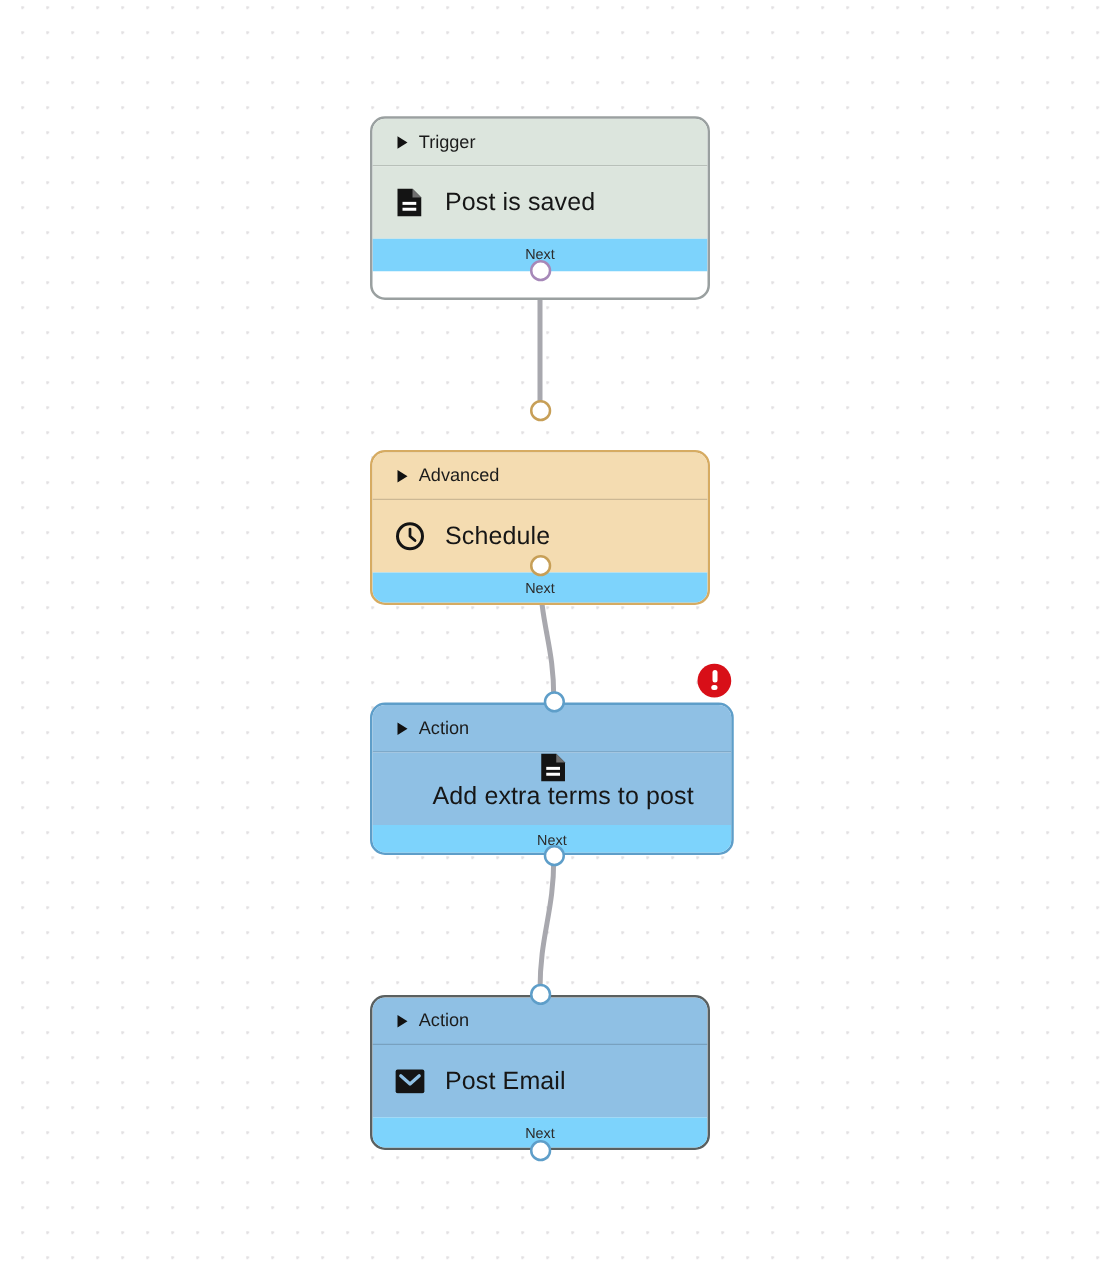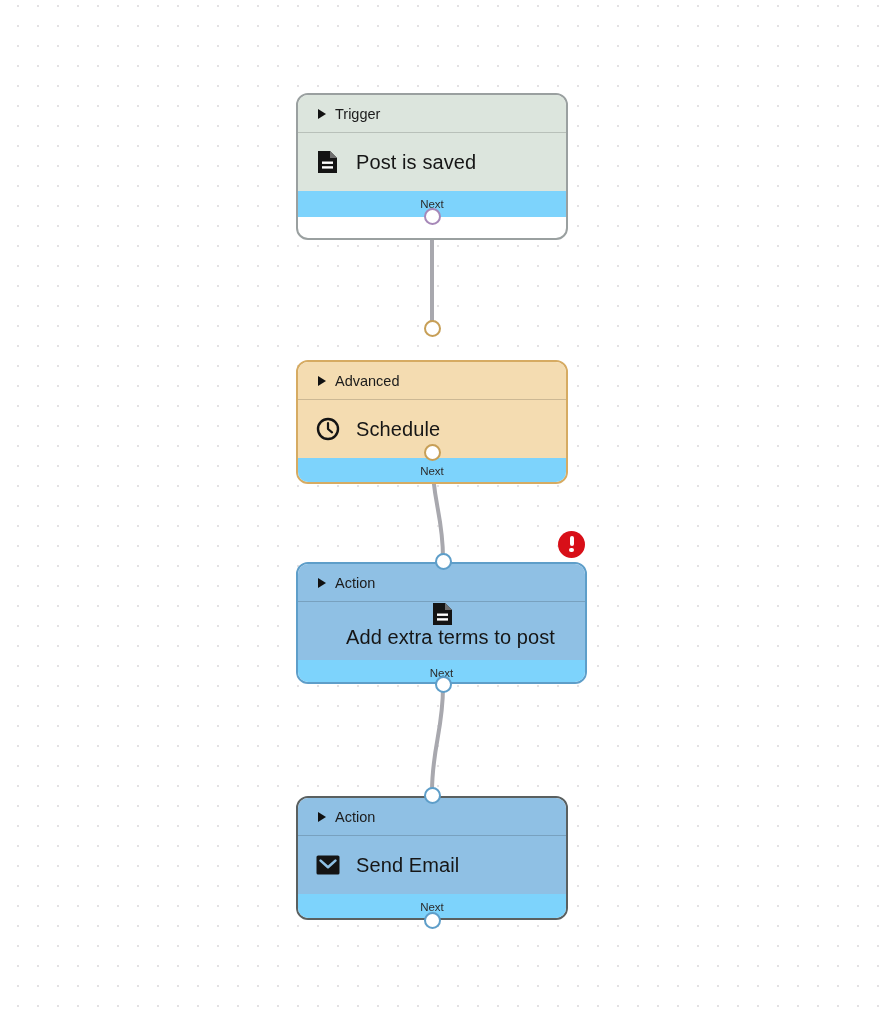--- a/index.html
+++ b/index.html
@@ -211,21 +211,21 @@
         <span class="tri"></span>
         <span>Action</span>
       </div>
       <div class="node-body" style="background: rgb(143, 192, 228);">
         <span class="node-icon">
           <svg width="24" height="20" viewBox="0 0 24 20">
             <rect x="0.5" y="0.5" width="23" height="19" rx="1.6" fill="#141414"></rect>
             <path d="M4.6 5.6 L12 12.2 L19.4 5.6" fill="none" stroke="#8fc0e4" stroke-width="2.6" stroke-linecap="round" stroke-linejoin="round"></path>
           </svg>
         </span>
-        <span class="node-title">Send Email</span>
+        <span class="node-title">Post Email</span>
       </div>
       <div class="node-footer">Next</div>
     </div>
     <div class="port" style="left: 423.5px; top: 207.5px; border-color: rgb(166, 136, 184);"></div>
     <div class="port" style="left: 423.5px; top: 319.5px; border-color: rgb(199, 159, 87);"></div>
     <div class="port" style="left: 423.5px; top: 443.5px; border-color: rgb(199, 159, 87);"></div>
     <div class="port" style="left: 434.5px; top: 552.5px; border-color: rgb(94, 158, 201);"></div>
     <div class="port" style="left: 434.5px; top: 675.5px; border-color: rgb(94, 158, 201);"></div>
     <div class="port" style="left: 423.5px; top: 786.5px; border-color: rgb(94, 158, 201);"></div>
     <div class="port" style="left: 423.5px; top: 911.5px; border-color: rgb(94, 158, 201);"></div>

